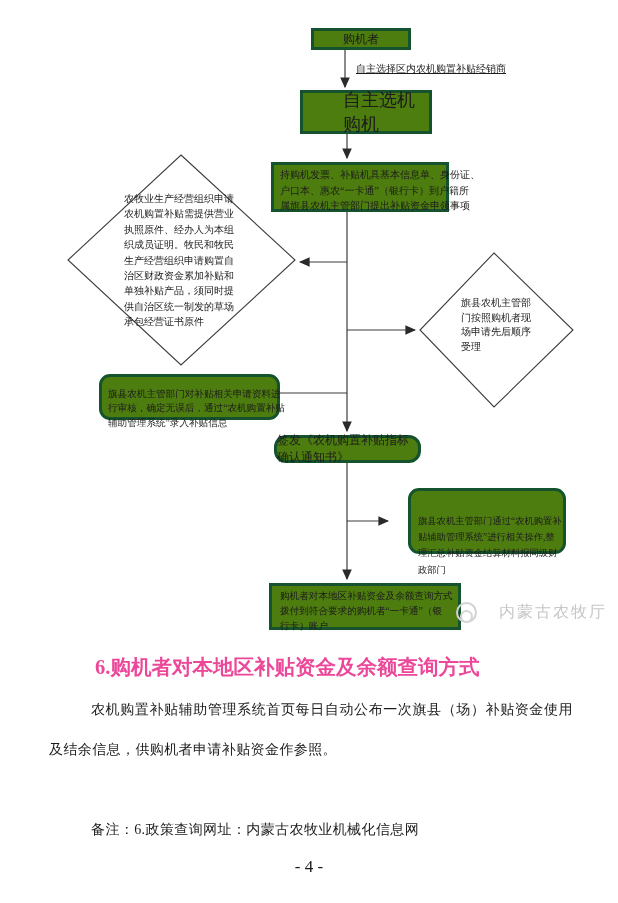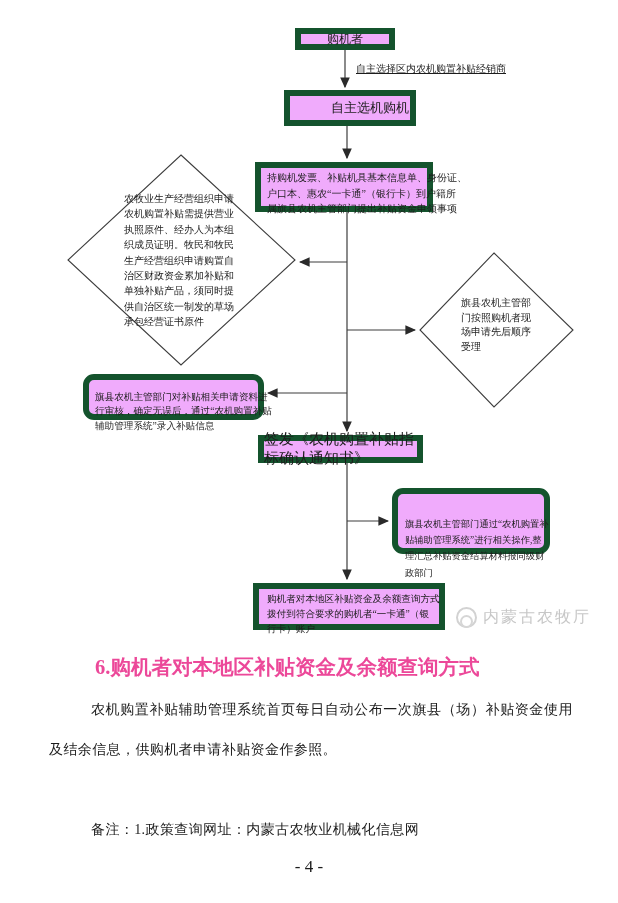--- a/index.html
+++ b/index.html
@@ -13,48 +13,49 @@
     width: 618px;
     height: 903px;
     background: #ffffff;
     overflow: hidden;
   }
   
   .flowchart { position: absolute; left: 0; top: 0; width: 618px; height: 648px; }
   .flowchart svg { position: absolute; left: 0; top: 0; }
   .fc-box {
     position: absolute;
-    border: 6px solid #14532d;
-    background: #f0abfc;
+    border: 3px solid #14532d;
+    background: #4d7c0f;
     font-size: 10px;
     color: #1c1c1c;
+    margin-left: 16px;
   }
   .fc-center { display: flex; align-items: center; justify-content: center; }
   .fc-pre { white-space: pre; text-align: left; }
   .fc-round { border-radius: 11px; }
   .b-buyer   { left: 295px; top: 28px;  width: 100px; height: 22px; font-size: 12px; }
-  .b-select  { left: 284px; top: 90px;  width: 132px; height: 36px; font-size: 13px; padding-left: 40px; }
+  .b-select  { left: 284px; top: 90px;  width: 132px; height: 44px; font-size: 18px; padding-left: 40px; }
   .b-apply   { left: 255px; top: 162px; width: 178px; height: 50px; padding: 2px 6px; line-height: 15.6px; }
   .b-review  { left: 83px;  top: 374px; width: 181px; height: 46px; padding: 10px 6px; font-size: 9.6px; line-height: 14.4px; }
-  .b-issue   { left: 258px; top: 435px; width: 165px; height: 28px; font-size: 15px; }
+  .b-issue   { left: 258px; top: 435px; width: 147px; height: 28px; font-size: 12px; border-radius: 12px; }
   .b-settle  { left: 392px; top: 488px; width: 158px; height: 66px; padding: 22px 7px; font-size: 9.3px; line-height: 16.2px; }
   .b-pay     { left: 253px; top: 583px; width: 192px; height: 47px; padding: 3px 8px; font-size: 9.6px; line-height: 14.9px; }
   .fc-label  {
     position: absolute; left: 356px; top: 62px;
     font-size: 10px; color: #1c1c1c; white-space: pre; text-decoration: underline;
   }
   .dia-text {
     position: absolute; font-size: 10px; color: #1c1c1c; white-space: pre;
   }
   .d-left  { left: 124px; top: 191px; line-height: 15.4px; }
   .d-right { left: 461px; top: 296px; line-height: 14.6px; }
   
   .watermark {
     position: absolute; left: 456px; top: 602px; height: 26px;
-    display: flex; align-items: flex-end; gap: 6px;
+    display: flex; align-items: flex-start; gap: 22px;
     color: #c7c7c7;
   }
   .wm-icon {
     width: 21px; height: 21px; border-radius: 50%;
     border: 2px solid #d2d2d2; position: relative; display: inline-block;
   }
   .wm-icon::after {
     content: ""; position: absolute; left: 2px; top: 6px;
     width: 9px; height: 9px; border-radius: 50%;
     background: #ffffff; border: 2px solid #d6d6d6;
@@ -149,17 +150,17 @@
       <span class="wm-icon"></span>
       <span class="wm-text">内蒙古农牧厅</span>
     </div>
 
   </div>
 
   <div class="section-heading">6.购机者对本地区补贴资金及余额查询方式</div>
 
   <div class="body-para p-main">农机购置补贴辅助管理系统首页每日自动公布一次旗县（场）补贴资金使用及结余信息，供购机者申请补贴资金作参照。</div>
 
-  <div class="body-para p-note">备注：1.政策查询网址：内蒙古农牧业机械化信息网</div>
+  <div class="body-para p-note">备注：6.政策查询网址：内蒙古农牧业机械化信息网</div>
 
   <div class="page-number">- 4 -</div>
 
 </div>
 
 </body></html>

